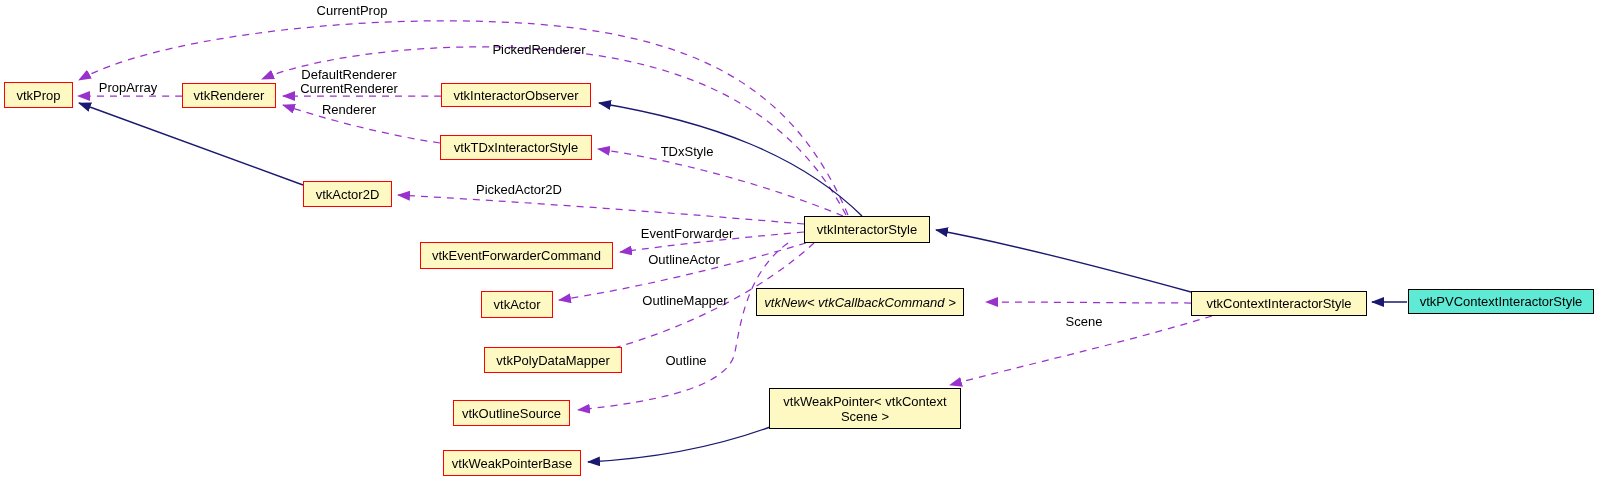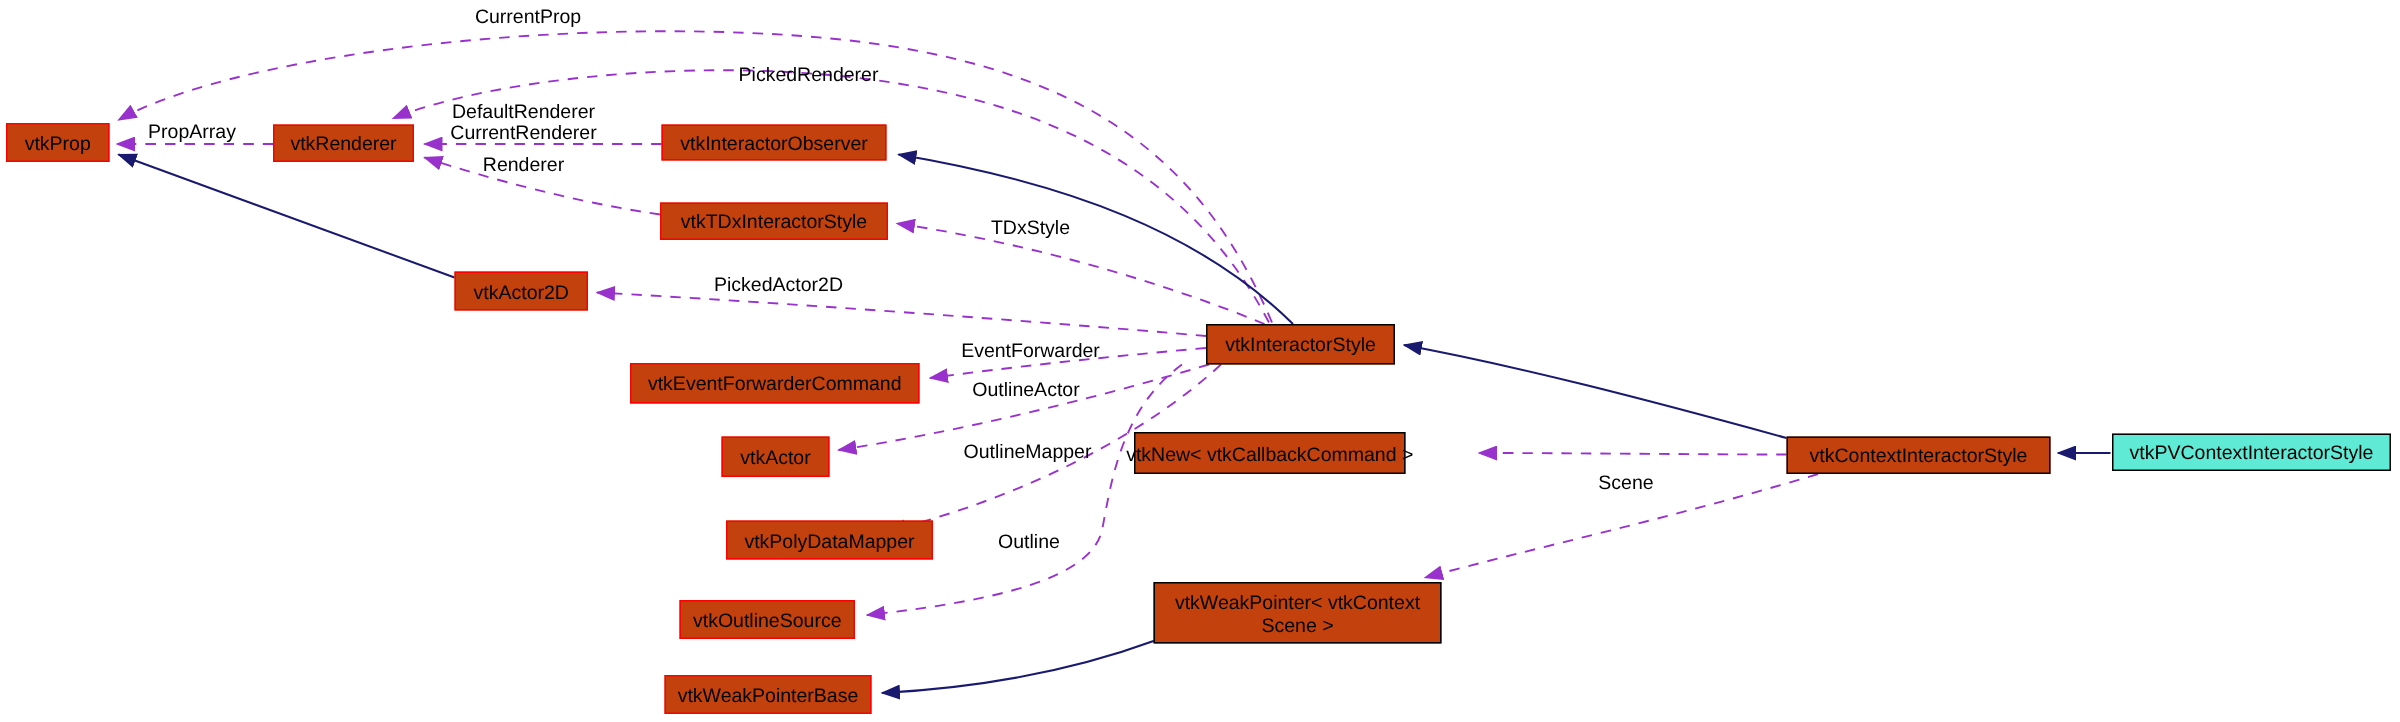--- a/index.html
+++ b/index.html
@@ -1,21 +1,21 @@
 <!DOCTYPE html>
 <html><head>
 <meta charset="utf-8">
 <style>
   html,body{margin:0;padding:0;background:#ffffff;}
   #stage{position:relative;width:1600px;height:481px;background:#ffffff;overflow:hidden;
          font-family:"Liberation Sans",sans-serif;}
   #edges{position:absolute;left:0;top:0;width:1600px;height:481px;}
   .edge-usage{fill:none;stroke:#9932cc;stroke-width:1.25;stroke-dasharray:7 6;}
   .edge-inherit{fill:none;stroke:#191970;stroke-width:1.35;}
-  .node{position:absolute;box-sizing:border-box;background:#c2410c;border:1.3px solid #000000;
+  .node{position:absolute;box-sizing:border-box;background:#fef9c3;border:1.3px solid #000000;
         display:flex;align-items:center;justify-content:center;flex-direction:column;
         font-size:13px;color:#000000;white-space:nowrap;line-height:15px;}
   .node.red{border:1.4px solid #ff0000;}
   .node.selected{background:#5eead4;border:1.6px solid #000000;}
   .elabel{position:absolute;transform:translate(-50%,-50%);font-size:13px;color:#000000;
           white-space:nowrap;text-align:center;line-height:13.5px;}
 </style>
 </head>
 <body>
 
@@ -56,21 +56,21 @@
   <div class="node red" style="left:182px;top:83px;width:94px;height:25px;">vtkRenderer</div>
   <div class="node red" style="left:441px;top:83px;width:150px;height:24px;">vtkInteractorObserver</div>
   <div class="node red" style="left:440px;top:135px;width:152px;height:25px;">vtkTDxInteractorStyle</div>
   <div class="node red" style="left:303px;top:181px;width:89px;height:26px;">vtkActor2D</div>
   <div class="node red" style="left:420px;top:242px;width:193px;height:27px;">vtkEventForwarderCommand</div>
   <div class="node red" style="left:481px;top:291px;width:72px;height:27px;">vtkActor</div>
   <div class="node red" style="left:448px;top:347px;width:138px;height:26px;margin-left:36px;">vtkPolyDataMapper</div>
   <div class="node red" style="left:453px;top:400px;width:117px;height:26px;">vtkOutlineSource</div>
   <div class="node red" style="left:443px;top:450px;width:138px;height:26px;">vtkWeakPointerBase</div>
   <div class="node" style="left:804px;top:216px;width:126px;height:27px;text-align:center;">vtkInteractorStyle</div>
-  <div class="node" style="left:756px;top:288px;width:181px;height:28px;">vtkNew&lt; vtkCallbackCommand &gt;</div>
+  <div class="node" style="left:756px;top:288px;width:208px;height:28px;font-style:italic;">vtkNew&lt; vtkCallbackCommand &gt;</div>
   <div class="node" style="left:769px;top:388px;width:192px;height:41px;">
     <span>vtkWeakPointer&lt; vtkContext</span>
     <span>Scene &gt;</span>
   </div>
   <div class="node" style="left:1191px;top:291px;width:176px;height:25px;">vtkContextInteractorStyle</div>
   <div class="node selected" style="left:1408px;top:289px;width:186px;height:25px;">vtkPVContextInteractorStyle</div>
 
   <div class="elabel" style="left:352px;top:11px;">CurrentProp</div>
   <div class="elabel" style="left:519px;top:50px;margin-left:20px;">PickedRenderer</div>
   <div class="elabel" style="left:128px;top:88px;">PropArray</div>

